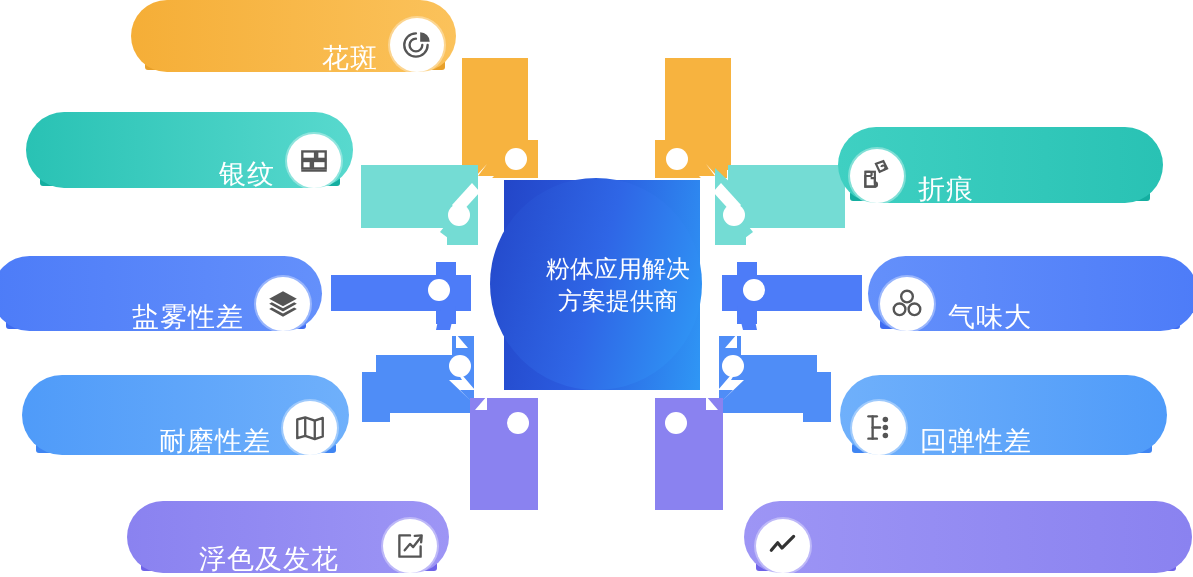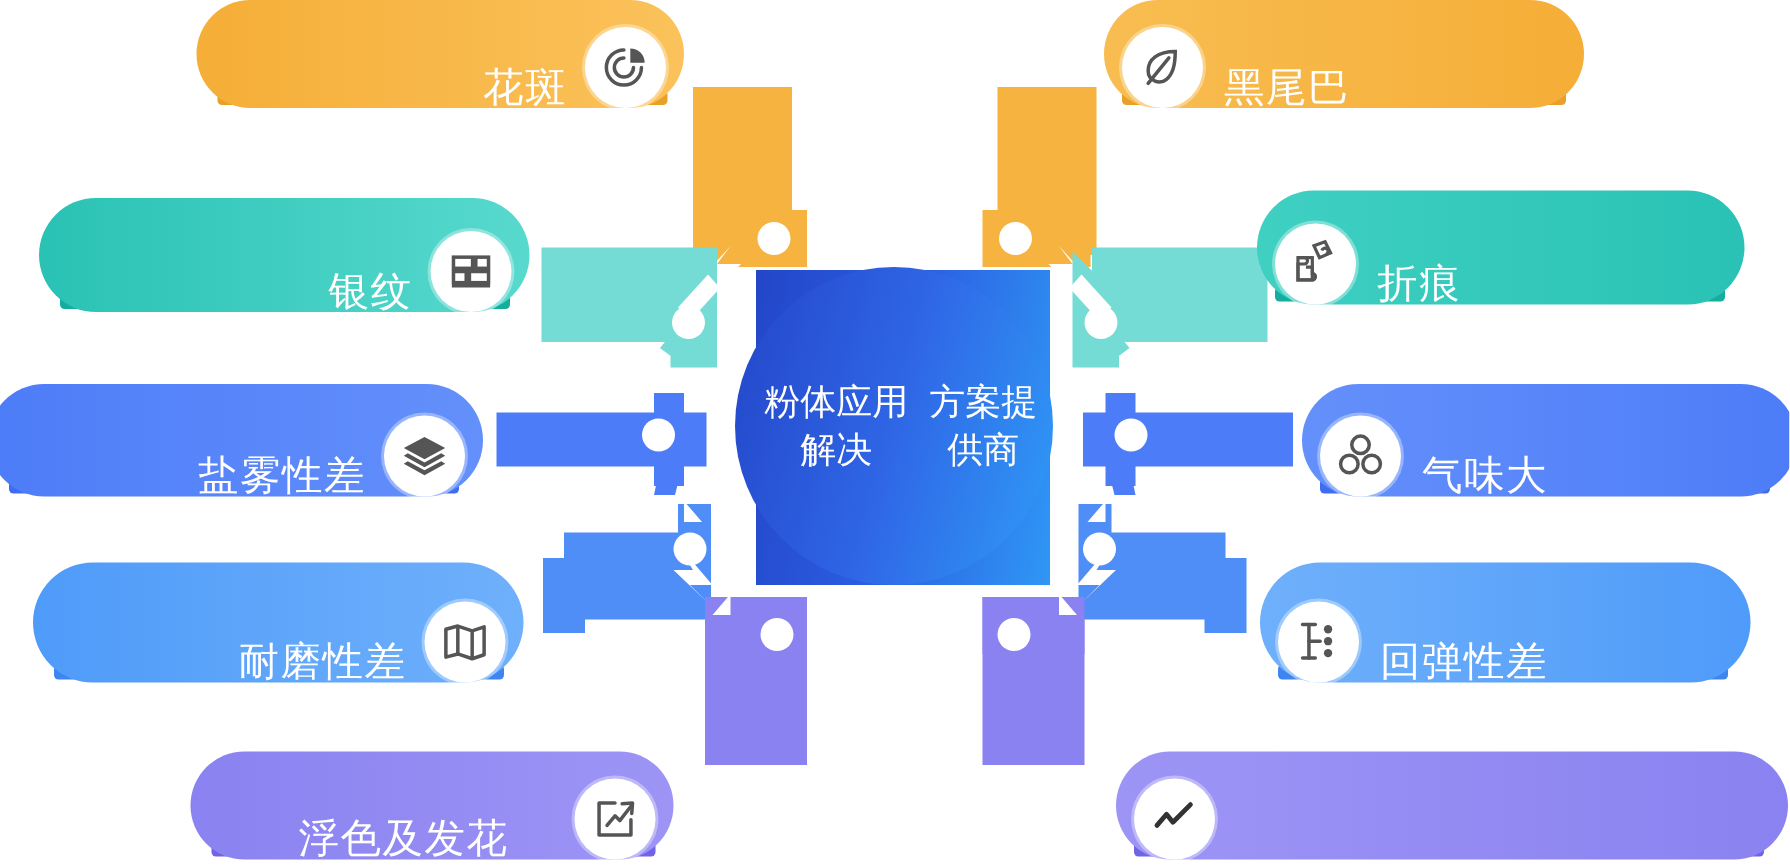--- a/index.html
+++ b/index.html
@@ -17,21 +17,21 @@
   .pill.left  .ico{margin-left:12px;}
   .pill.left{justify-content:flex-end;padding-right:12px;}
   .pill.right{justify-content:flex-start;padding-left:12px;}
   .ico svg{display:block;}
 
   .center-wrap{position:absolute;left:504px;top:180px;width:196px;height:210px;}
   .center-sq{position:absolute;left:0;top:0;width:196px;height:210px;
      background:linear-gradient(100deg,#2346c8 0%,#2b5ce0 45%,#2f97f5 100%);}
   .center-circ{position:absolute;left:-14px;top:-2px;width:212px;height:212px;border-radius:50%;
      background:linear-gradient(105deg,#2346c8 0%,#2f66e6 50%,#2f9cf7 100%);}
-  .center-txt{position:absolute;left:0;top:0;width:196px;height:210px;display:flex;flex-direction:row;
+  .center-txt{position:absolute;left:16px;top:0;width:196px;height:210px;display:flex;flex-direction:column;
      align-items:center;justify-content:center;color:#fff;font-size:24px;line-height:1.35;text-align:center;}
 </style>
 </head>
 <body>
 
 <div id="stage">
 
   <svg class="layer" viewBox="0 0 1193 577">
 
     <g>
@@ -130,21 +130,21 @@
     <span class="txt">花斑</span>
     <span class="ico">
       <svg width="34" height="34" viewBox="0 0 32 32" fill="none" stroke="#555" stroke-width="2.2">
         <path d="M15 5a11 11 0 1 0 11 11" stroke-linecap="round"></path>
         <path d="M19 4v9h9a9 9 0 0 0-9-9z" fill="#555" stroke="none"></path>
         <path d="M15 10a6 6 0 1 0 6 6" stroke-linecap="round"></path>
       </svg>
     </span>
   </div>
 
-  <div class="pill left" style="left:26px;top:132px;width:327px;height:76px;">
+  <div class="pill left" style="left:26px;top:112px;width:327px;height:76px;">
     <div class="shadowbar" style="left:14px;top:64px;width:300px;height:10px;background:#14aea0;"></div>
     <div class="body" style="background:linear-gradient(90deg,#29c2b4,#58d9ce);"></div>
     <span class="txt">银纹</span>
     <span class="ico">
       <svg width="34" height="34" viewBox="0 0 32 32" fill="none" stroke="#555" stroke-width="2.2">
         <rect x="5" y="7" width="12" height="7"></rect>
         <rect x="19" y="7" width="8" height="7"></rect>
         <rect x="5" y="16" width="8" height="7"></rect>
         <rect x="15" y="16" width="12" height="7"></rect>
         <line x1="4" y1="25" x2="28" y2="25"></line>
@@ -184,31 +184,20 @@
     <span class="txt">浮色及发花</span>
     <span class="ico">
       <svg width="34" height="34" viewBox="0 0 32 32" fill="none" stroke="#555" stroke-width="2.2" stroke-linecap="round" stroke-linejoin="round">
         <path d="M26 16.5 V26 H6 V6 H16"></path>
         <path d="M11 20 L16 14 L19 17 L26 8"></path>
         <path d="M20.5 6.5 L27 6 L26.5 12.5"></path>
       </svg>
     </span>
   </div>
 
-  <div class="pill right" style="left:736px;top:0px;width:320px;height:72px;">
-    <div class="shadowbar" style="left:12px;top:60px;width:296px;height:10px;background:#e8a02a;"></div>
-    <div class="body" style="background:linear-gradient(90deg,#f8bd51,#f5ae37);"></div>
-    <span class="ico">
-      <svg width="34" height="34" viewBox="0 0 32 32" fill="none" stroke="#555" stroke-width="2.2" stroke-linecap="round">
-        <path d="M24 6C13 6 7 11 7 18a7 7 0 0 0 11.5 5.4C23 20 24 13 24 6z"></path>
-        <path d="M20 10 L7 26"></path>
-      </svg>
-    </span>
-    <span class="txt">黑尾巴</span>
-  </div>
 
   <div class="pill right" style="left:838px;top:127px;width:325px;height:76px;">
     <div class="shadowbar" style="left:12px;top:64px;width:300px;height:10px;background:#14aea0;"></div>
     <div class="body" style="background:linear-gradient(90deg,#3fd0c2,#29c2b4);"></div>
     <span class="ico">
       <svg width="34" height="34" viewBox="0 0 32 32" fill="none" stroke="#555" stroke-width="2">
         <path d="M5 12h4a2 2 0 1 1 0 4H5v10h9a2 2 0 1 0 0-4v-4h-4"></path>
         <rect x="5" y="12" width="9" height="14"></rect>
         <path d="M15 4.5 L22 2 L25.5 9 L18.5 12 Z"></path>
         <path d="M20 7.5a2 2 0 1 1 2.5 2.5"></path>

